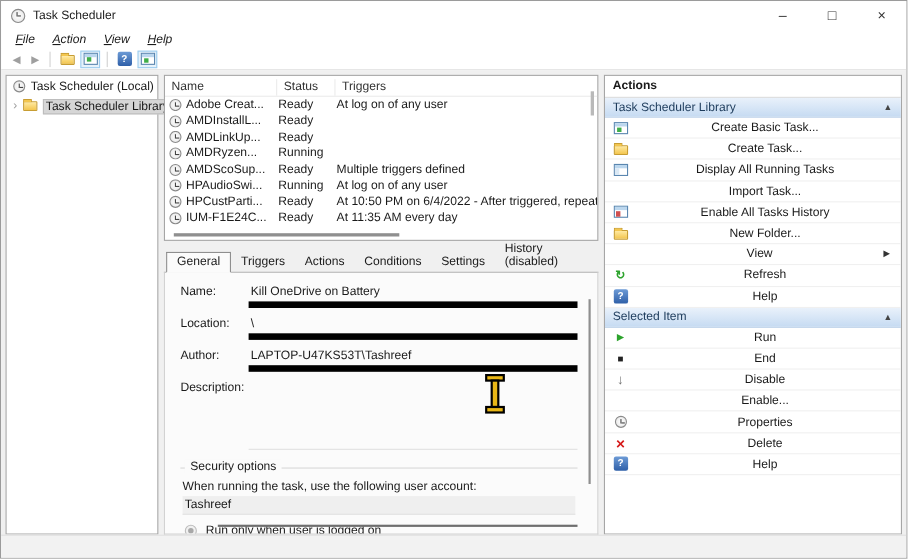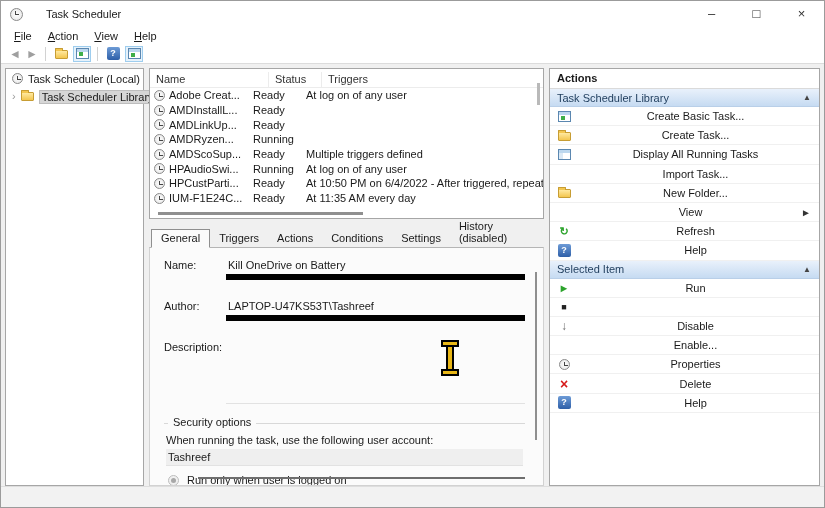--- a/index.html
+++ b/index.html
@@ -1,27 +1,27 @@
 <!DOCTYPE html>
 <html><head>
 <meta charset="utf-8">
 <style>
   * { margin:0; padding:0; box-sizing:border-box; }
   html,body { width:825px; height:508px; font-family:"Liberation Sans",sans-serif; font-size:11px; color:#1a1a1a; background:#e8e8e8; }
   .window { width:825px; height:508px; border:1px solid #9b9b9b; background:#fff; display:flex; flex-direction:column; overflow:hidden; position:relative; }
 
   
   .titlebar { height:26px; display:flex; align-items:center; background:#fff; padding-left:9px; flex:0 0 auto; }
-  .title-text { margin-left:23px; flex:1; }
+  .title-text { margin-left:7px; flex:1; }
   .win-controls { display:flex; height:26px; }
   .win-btn { width:45px; text-align:center; line-height:26px; font-size:13px; color:#333; }
 
   
   .menubar { height:17px; display:flex; align-items:center; background:#fff; padding-left:5px; flex:0 0 auto; }
-  .menu-item { display:inline-block; padding:0 8px; height:16px; line-height:16px; }
+  .menu-item { display:inline-block; padding:0 8px; height:16px; line-height:16px;font-style:italic; }
   .menu-item::first-letter { text-decoration:underline; }
   .toolbar { height:20px; display:flex; align-items:center; background:#fff; padding-left:7px; border-bottom:1px solid #dcdcdc; flex:0 0 auto; gap:3px; }
   .tool-sep { width:1px; height:14px; background:#d2d2d2; margin:0 3px; }
   .tool-arrow { color:#9f9f9f; font-size:12px; line-height:14px; width:14px; text-align:center; }
   .tool-btn { width:18px; height:16px; display:flex; align-items:center; justify-content:center; }
   .tool-btn.hl { border:1px solid #9ecdee; background:#e6f2fb; }
 
   
   .icon-clock { position:relative; width:11px; height:11px; border:1px solid #8a8a8a; border-radius:50%; background:radial-gradient(#ffffff,#e3e3e3); display:inline-block; flex:0 0 auto; }
   .icon-clock::before { content:""; position:absolute; left:4px; top:2px; width:1px; height:4px; background:#444; }
@@ -41,36 +41,36 @@
   .left-panel { width:139px; background:#fff; border:1px solid #a6a6a6; flex:0 0 auto; padding-top:4px; }
   .tree-row { display:flex; align-items:flex-start; height:17px; padding-left:6px; gap:5px; white-space:nowrap; }
   .tree-row .expander { color:#9a9a9a; width:8px; font-size:11px; }
   .tree-label.selected { background:#d6d6d6; border:1px solid #bdbdbd; padding:0 2px; }
 
   
   .center-panel { flex:1; display:flex; flex-direction:column; min-width:0; }
   .task-list { height:151px; background:#fff; border:1px solid #a6a6a6; position:relative; overflow:hidden; flex:0 0 auto; padding-top:2px; }
   .list-header { display:flex; height:17px; align-items:center; border-bottom:1px solid #ececec; color:#333; }
   .hcell { padding-left:6px; height:15px; line-height:15px; border-right:1px solid #ececec; }
-  .col-name { width:119px; flex:0 0 auto; }
+  .col-name { width:102px; flex:0 0 auto; }
   .col-status { width:53px; flex:0 0 auto; }
   .col-trig { flex:1; border-right:none; }
   .lrow { display:flex; height:14.7px; align-items:center; white-space:nowrap; }
   .lrow .ncell { width:97px; flex:0 0 auto; display:flex; align-items:center; gap:4px; padding-left:4px; overflow:hidden; }
   .lrow .scell { width:53px; flex:0 0 auto; padding-left:6px; }
   .lrow .tcell { flex:1; padding-left:6px; overflow:hidden; }
   .vscroll-thumb { position:absolute; right:3px; top:14px; width:3px; height:22px; background:#b9b9b9; }
   .hscroll-thumb { position:absolute; left:8px; bottom:3px; width:205px; height:3px; background:#8f8f8f; }
 
   .details { flex:1; margin-top:9px; display:flex; flex-direction:column; min-height:0; position:relative; }
   .tabs { display:flex; height:19px; padding-left:2px; flex:0 0 auto; align-items:flex-end; }
   .tab { padding:2px 9px 3px 9px; color:#1a1a1a; }
   .tab.active { background:#fbfbfb; border:1px solid #8f8f8f; border-bottom:1px solid #fbfbfb; margin-bottom:-1px; z-index:2; }
   .tab-content { flex:1; background:#fbfbfb; border:1px solid #d2d2d2; border-top:1px solid #b5b5b5; padding:10px 18px 4px 14px; position:relative; min-height:0; overflow:hidden; }
-  .frow { display:flex; margin-bottom:19px; align-items:flex-start; }
+  .frow { display:flex; margin-bottom:7px; align-items:flex-start; }
   .flabel { width:62px; flex:0 0 auto; padding-top:1px; }
   .fvalue { flex:1; border-bottom:6px solid #000000; padding:1px 0 3px 2px; min-height:13px; }
   .desc-box { flex:1; height:64px; border-bottom:1px solid #e2e2e2; }
   .groupbox { border-top:1px solid #d8d8d8; margin-top:16px; position:relative; padding:10px 2px 0 2px; }
   .group-title { position:absolute; top:-8px; left:4px; background:#fbfbfb; padding:0 5px; }
   .account-row { background:#efefef; border-bottom:1px solid #e2e2e2; padding:2px 0 2px 2px; margin-top:3px; }
   .radio-row { display:flex; align-items:center; gap:8px; margin-top:8px; padding-left:2px; }
   .radio { width:11px; height:11px; border:1px solid #9a9a9a; border-radius:50%; background:#fff; position:relative; flex:0 0 auto; }
   .radio.sel-disabled { border-color:#bdbdbd; background:#f0f0f0; }
   .radio.sel-disabled::after { content:""; position:absolute; left:2px; top:2px; width:5px; height:5px; border-radius:50%; background:#a8a8a8; }
@@ -234,20 +234,24 @@
           <span class="tab">Conditions</span>
           <span class="tab">Settings</span>
           <span class="tab">History (disabled)</span>
         </div>
         <div class="tab-content">
           <div class="frow">
             <span class="flabel">Name:</span>
             <span class="fvalue">Kill OneDrive on Battery</span>
           </div>
           <div class="frow">
+            <span class="flabel">Location:</span>
+            <span class="fvalue">\</span>
+          </div>
+          <div class="frow">
             <span class="flabel">Author:</span>
             <span class="fvalue">LAPTOP-U47KS53T\Tashreef</span>
           </div>
           <div class="frow">
             <span class="flabel">Description:</span>
             <span class="desc-box"></span>
           </div>
           <div class="groupbox">
             <span class="group-title">Security options</span>
             <div>When running the task, use the following user account:</div>
@@ -291,20 +295,26 @@
             <span class="icon-window left-col"></span>
           </span>
         <span class="action-label">Display All Running Tasks</span>
       </div>
       <div class="action-item">
         <span class="action-icon"></span>
         <span class="action-label">Import Task...</span>
       </div>
       <div class="action-item">
         <span class="action-icon">
+            <span class="icon-window red-col"></span>
+          </span>
+        <span class="action-label">Enable All Tasks History</span>
+      </div>
+      <div class="action-item">
+        <span class="action-icon">
             <span class="icon-folder"></span>
           </span>
         <span class="action-label">New Folder...</span>
       </div>
       <div class="action-item">
         <span class="action-icon"></span>
         <span class="action-label">View</span>
         <span class="submenu-arrow">►</span>
       </div>
       <div class="action-item">
@@ -321,20 +331,21 @@
       <div class="section-header">
         <span>Selected Item</span>
         <span class="collapse">▲</span>
       </div>
       <div class="action-item">
         <span class="action-icon glyph-green">►</span>
         <span class="action-label">Run</span>
       </div>
       <div class="action-item">
         <span class="action-icon glyph-dark">■</span>
+        <span class="action-label">End</span>
       </div>
       <div class="action-item">
         <span class="action-icon glyph-gray">↓</span>
         <span class="action-label">Disable</span>
       </div>
       <div class="action-item">
         <span class="action-icon"></span>
         <span class="action-label">Enable...</span>
       </div>
       <div class="action-item">

